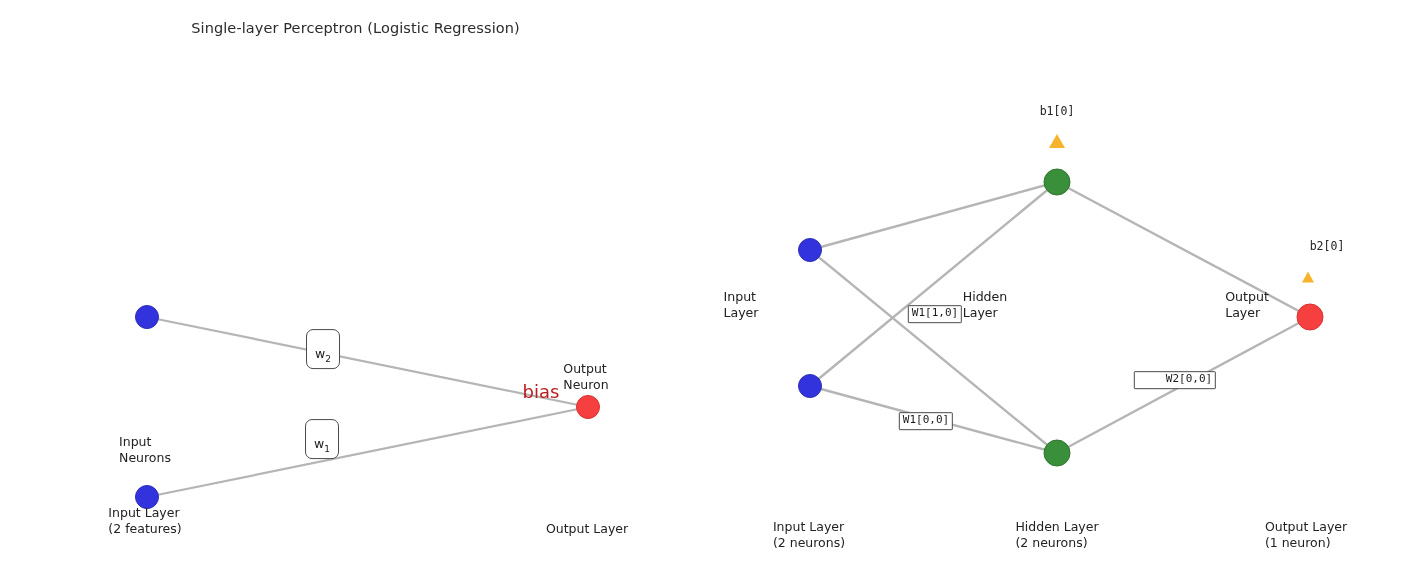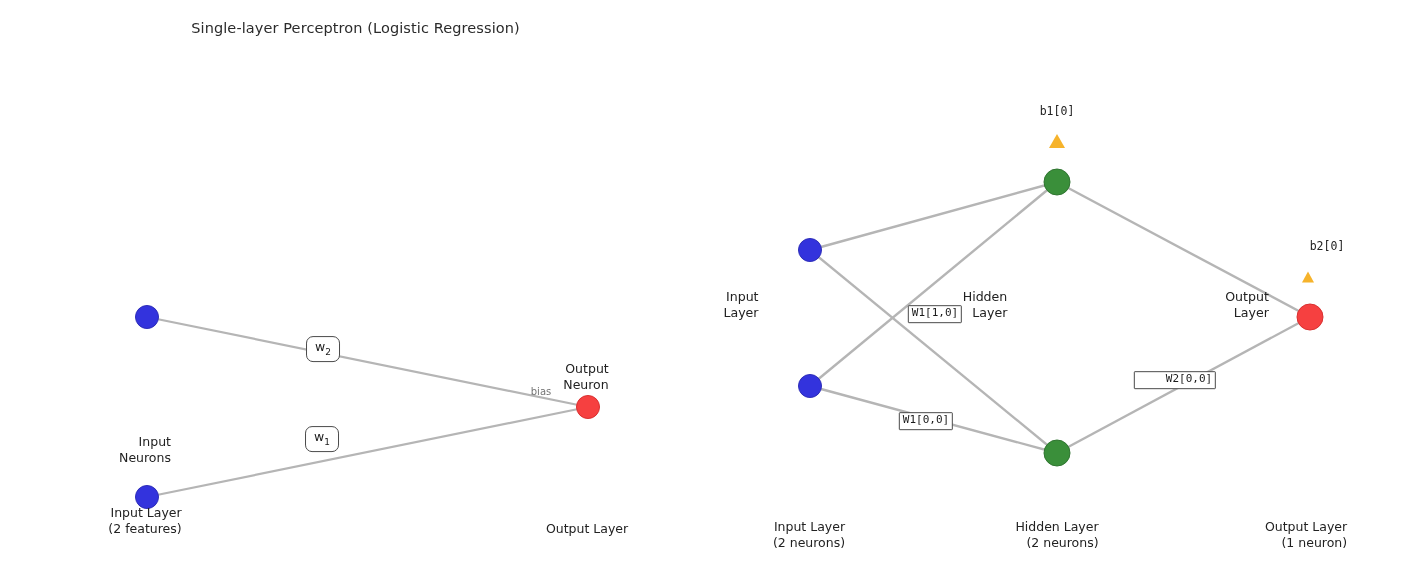--- a/index.html
+++ b/index.html
@@ -61,21 +61,21 @@
     transform: translate(-50%, -50%);
     border-left: 8px solid transparent;
     border-right: 8px solid transparent;
     border-bottom: 14px solid #f6b32b;
   }
 
   .txt {
     position: absolute;
     transform: translate(-50%, -50%);
     white-space: pre;
-    text-align: right;
+    text-align: left;
     font-size: 12.5px;
     line-height: 1.25;
     color: #222222;
   }
   .txt.layer-label { font-size: 12.6px; }
   .txt.mono {
     font-family: "DejaVu Sans Mono", "Liberation Mono", monospace;
     font-size: 11.5px;
   }
 
@@ -90,28 +90,28 @@
     white-space: pre;
     color: #1a1a1a;
     line-height: 1.15;
   }
   .boxed.mono {
     font-family: "DejaVu Sans Mono", "Liberation Mono", monospace;
     font-size: 11px;
     border-radius: 1px;
     padding: 1px 3px 2px 3px;
   }
-  .boxed.round { border-radius: 7px; padding: 3px 8px 4px 8px; }
+  .boxed.round { border-radius: 7px; padding: 17px 8px 4px 8px; }
 
   .plain-label {
     position: absolute;
     transform: translate(-50%, -50%);
-    font-size: 10px;
-    white-space: pre;
-    color: #737373;
+    font-size: 18px;
+    white-space: pre;
+    color: #b91c1c;
   }
 
   .watermark {
     position: absolute;
     left: 1097px;
     top: 531px;
     font-size: 25px;
     color: #b9b9b9;
     opacity: 0.85;
     white-space: pre;

